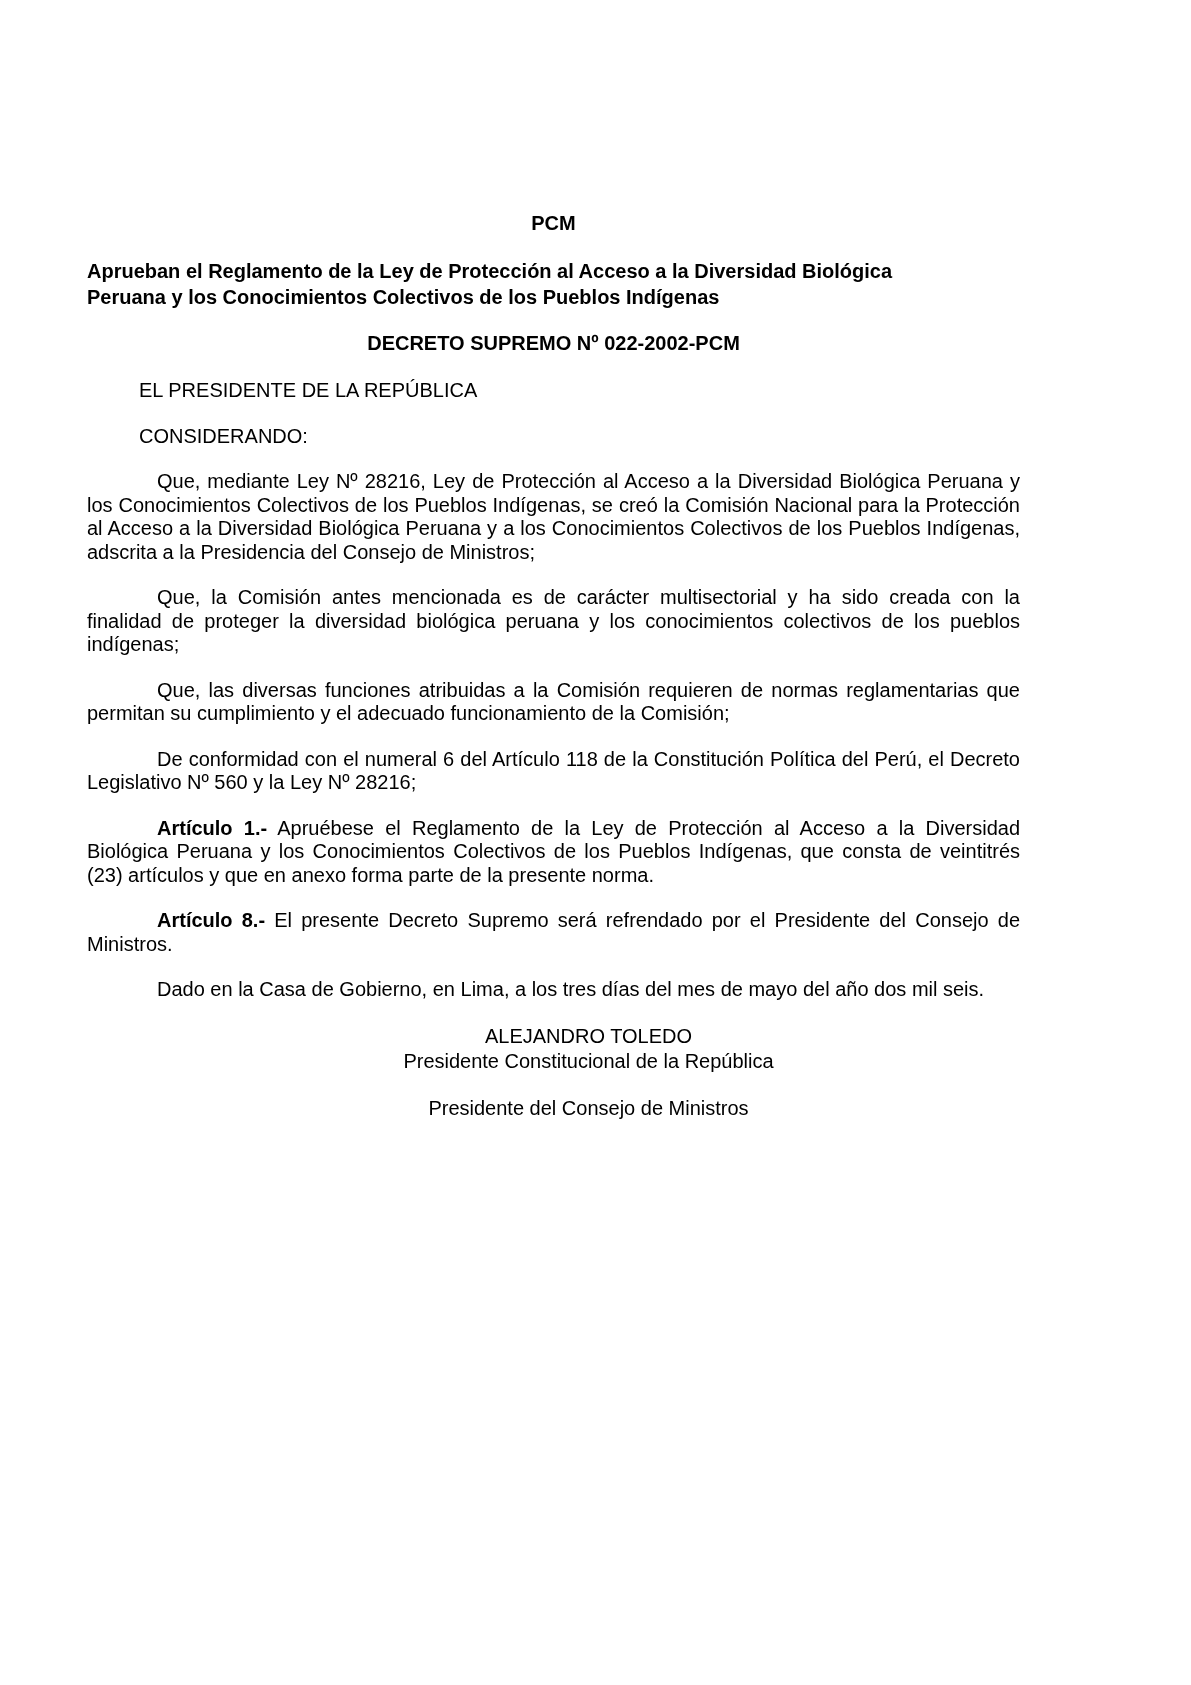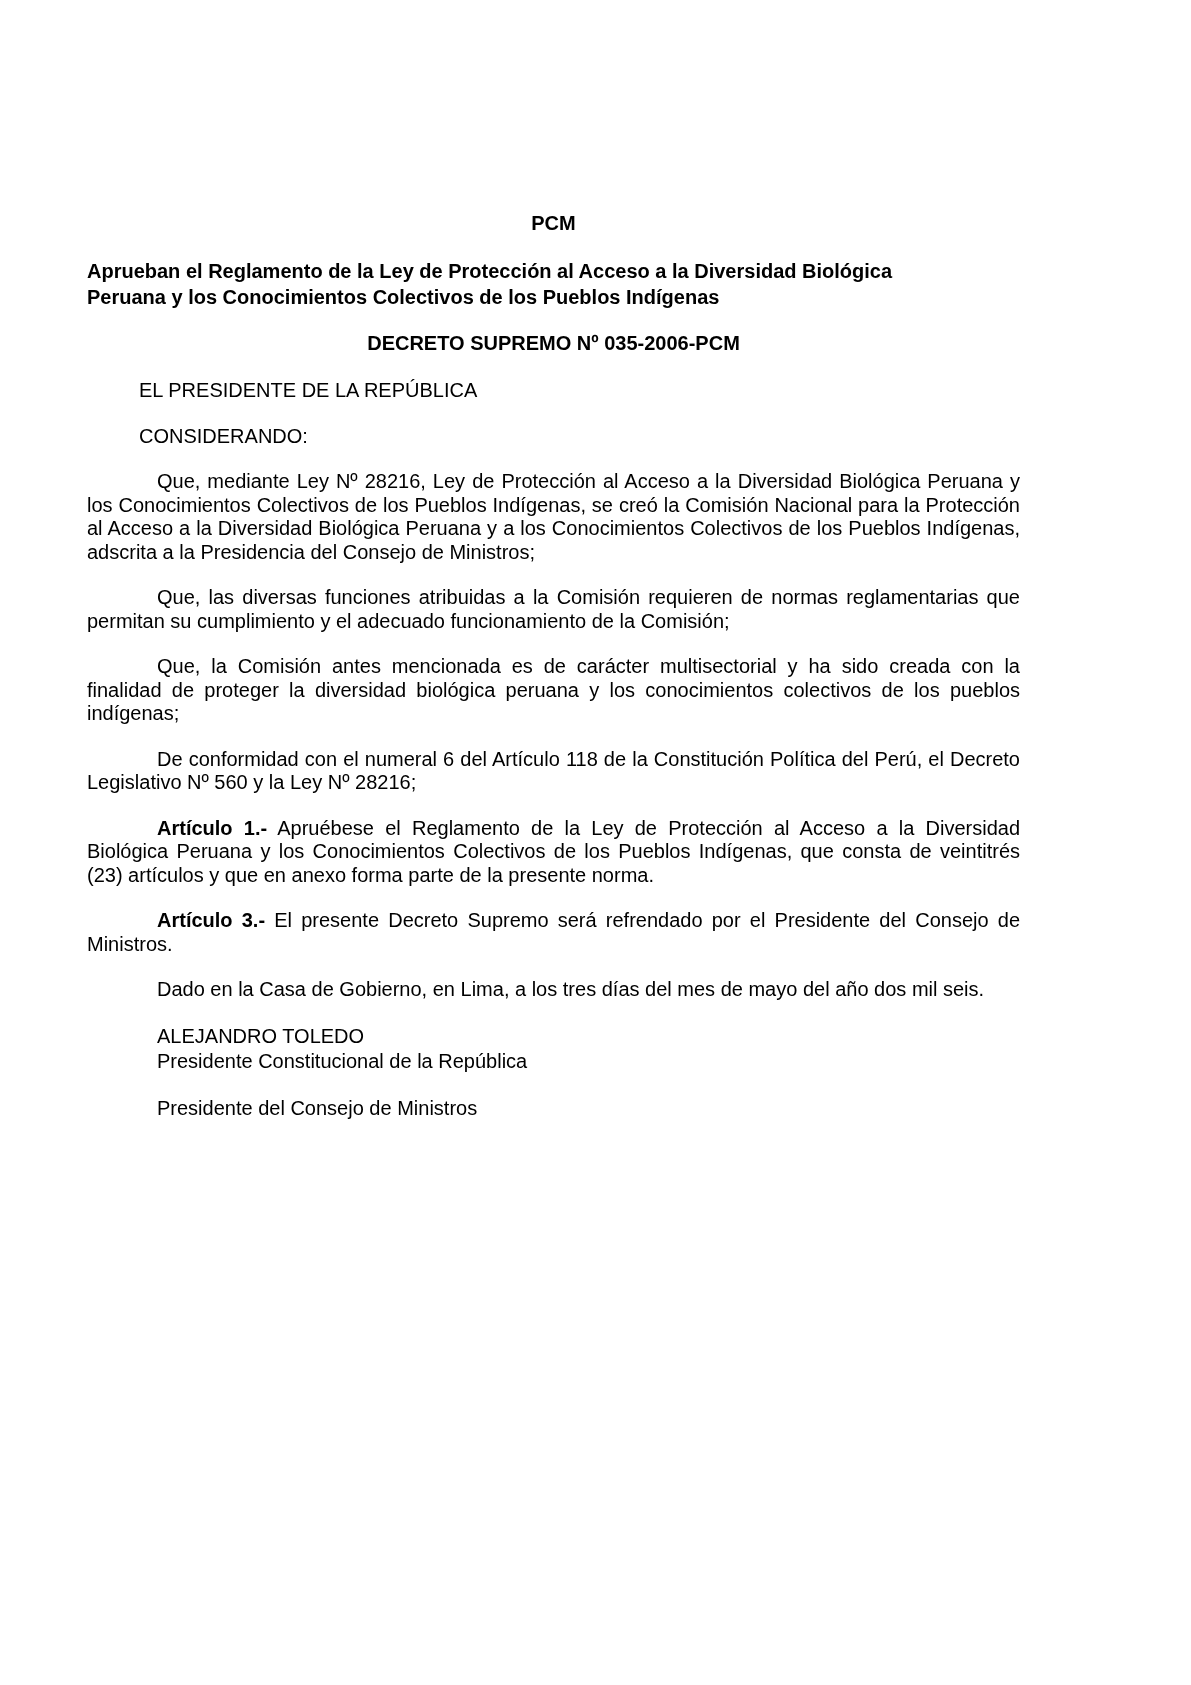--- a/index.html
+++ b/index.html
@@ -45,52 +45,53 @@
   .para {
     margin: 0 0 22px 0;
     text-align: justify;
     text-indent: 70px;
   }
   .signature {
     margin: 0 0 22px 70px;
   }
   .signature div {
     line-height: 25px;
+    text-align: center;
   }
 </style>
 </head>
 <body>
 
 <div class="content">
 
   <div class="doc-header">PCM</div>
 
   <div class="doc-title">
     <div>Aprueban el Reglamento de la Ley de Protección al Acceso a la Diversidad Biológica</div>
     <div>Peruana y los Conocimientos Colectivos de los Pueblos Indígenas</div>
   </div>
 
-  <div class="doc-decree-number">DECRETO SUPREMO Nº 035-2006-PCM</div>
+  <div class="doc-decree-number">DECRETO SUPREMO Nº 022-2002-PCM</div>
 
   <p class="indent-line">EL PRESIDENTE DE LA REPÚBLICA</p>
 
   <p class="indent-line">CONSIDERANDO:</p>
 
   <p class="para">Que, mediante Ley Nº 28216, Ley de Protección al Acceso a la Diversidad Biológica Peruana y los Conocimientos Colectivos de los Pueblos Indígenas, se creó la Comisión Nacional para la Protección al Acceso a la Diversidad Biológica Peruana y a los Conocimientos Colectivos de los Pueblos Indígenas, adscrita a la Presidencia del Consejo de Ministros;</p>
 
+  <p class="para">Que, la Comisión antes mencionada es de carácter multisectorial y ha sido creada con la finalidad de proteger la diversidad biológica peruana y los conocimientos colectivos de los pueblos indígenas;</p>
+
   <p class="para">Que, las diversas funciones atribuidas a la Comisión requieren de normas reglamentarias que permitan su cumplimiento y el adecuado funcionamiento de la Comisión;</p>
-
-  <p class="para">Que, la Comisión antes mencionada es de carácter multisectorial y ha sido creada con la finalidad de proteger la diversidad biológica peruana y los conocimientos colectivos de los pueblos indígenas;</p>
 
   <p class="para">De conformidad con el numeral 6 del Artículo 118 de la Constitución Política del Perú, el Decreto Legislativo Nº 560 y la Ley Nº 28216;</p>
 
 
   <p class="para"><span class="bold">Artículo 1.-</span><span> Apruébese el Reglamento de la Ley de Protección al Acceso a la Diversidad Biológica Peruana y los Conocimientos Colectivos de los Pueblos Indígenas, que consta de veintitrés (23) artículos y que en anexo forma parte de la presente norma.</span></p>
 
-  <p class="para"><span class="bold">Artículo 3.-</span><span> El presente Decreto Supremo será refrendado por el Presidente del Consejo de Ministros.</span></p>
+  <p class="para"><span class="bold">Artículo 8.-</span><span> El presente Decreto Supremo será refrendado por el Presidente del Consejo de Ministros.</span></p>
 
   <p class="para">Dado en la Casa de Gobierno, en Lima, a los tres días del mes de mayo del año dos mil seis.</p>
 
   <div class="signature">
     <div>ALEJANDRO TOLEDO</div>
     <div>Presidente Constitucional de la República</div>
   </div>
 
   <div class="signature">
     <div>Presidente del Consejo de Ministros</div>

